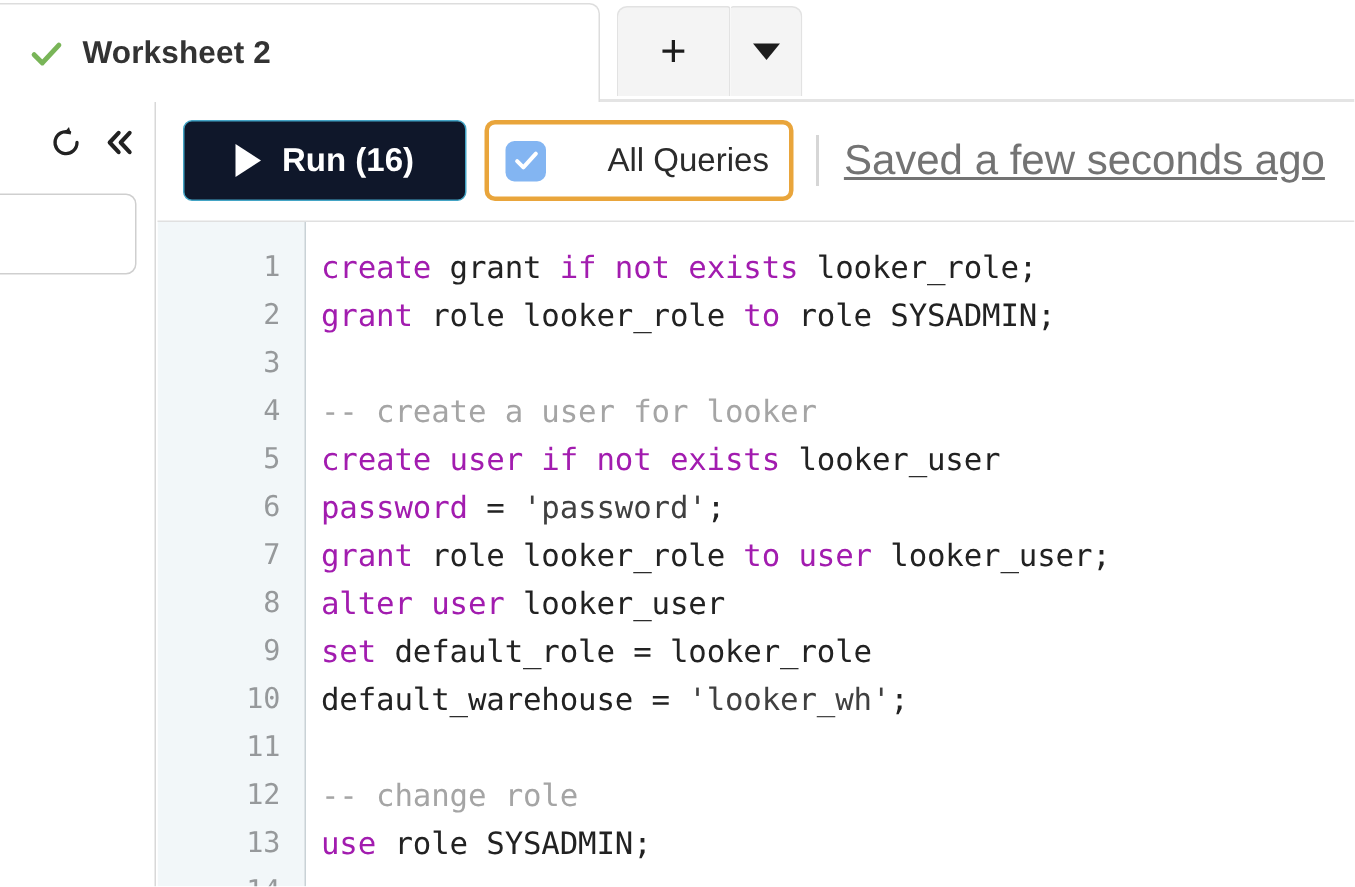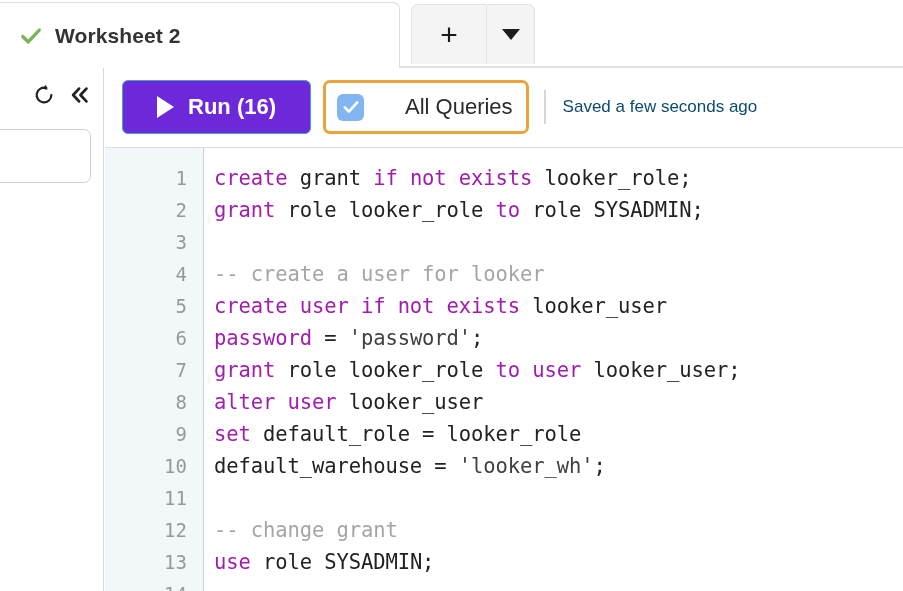--- a/index.html
+++ b/index.html
@@ -149,21 +149,21 @@
     height: 78px;
     background: #ffffff;
     display: flex;
     align-items: center;
     padding-left: 17px;
   }
 
   .run-button {
     height: 54px;
     min-width: 189px;
-    background: #6d28d9;
+    background: #0f172a;
     border: 1px solid #43a4c5;
     border-radius: 6px;
     color: #ffffff;
     font-size: 22px;
     font-weight: bold;
     display: flex;
     align-items: center;
     justify-content: center;
     gap: 14px;
     cursor: pointer;
@@ -208,23 +208,24 @@
 
   .tb-divider {
     width: 2px;
     height: 34px;
     background: #d6d6d6;
     margin-left: 15px;
     margin-right: 17px;
     flex: 0 0 auto;
   }
   .saved-text {
-    font-size: 17px;
-    color: #0c4a6e;
+    font-size: 28px;
+    color: #737373;
     white-space: nowrap;
+    text-decoration: underline;
   }
 
   
   .editor {
     position: absolute;
     left: 105px;
     top: 147px;
     width: 798px;
     height: 444px;
     background: #ffffff;
@@ -357,19 +358,19 @@
         <div class="cl"><span class="k">grant</span><span class="p"> role looker_role </span><span class="k">to</span><span class="p"> role SYSADMIN;</span></div>
         <div class="cl">&nbsp;</div>
         <div class="cl"><span class="c">-- create a user for looker</span></div>
         <div class="cl"><span class="k">create user if not exists</span><span class="p"> looker_user</span></div>
         <div class="cl"><span class="k">password</span><span class="p"> = </span><span class="s">'password'</span><span class="p">;</span></div>
         <div class="cl"><span class="k">grant</span><span class="p"> role looker_role </span><span class="k">to user</span><span class="p"> looker_user;</span></div>
         <div class="cl"><span class="k">alter user</span><span class="p"> looker_user</span></div>
         <div class="cl"><span class="k">set</span><span class="p"> default_role = looker_role</span></div>
         <div class="cl"><span class="p">default_warehouse = </span><span class="s">'looker_wh'</span><span class="p">;</span></div>
         <div class="cl">&nbsp;</div>
-        <div class="cl"><span class="c">-- change grant</span></div>
+        <div class="cl"><span class="c">-- change role</span></div>
         <div class="cl"><span class="k">use</span><span class="p"> role SYSADMIN;</span></div>
         <div class="cl">&nbsp;</div>
       </div>
   </div>
 
 </div>
 
 </body></html>

